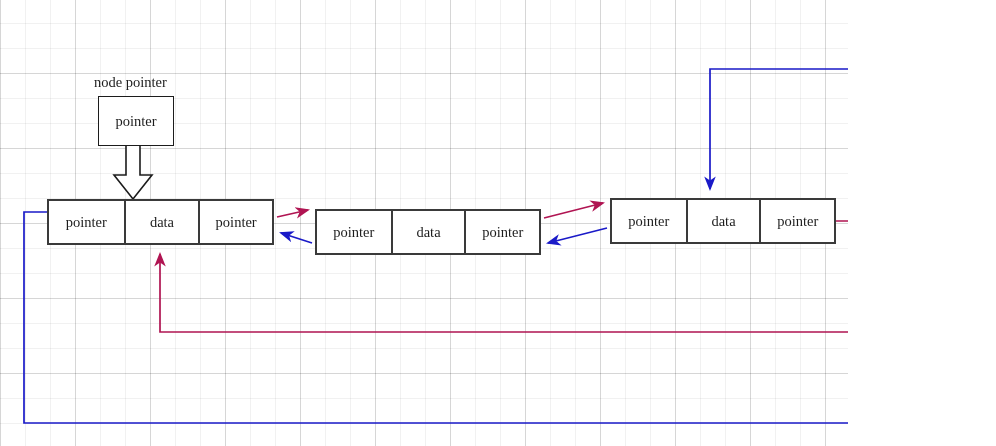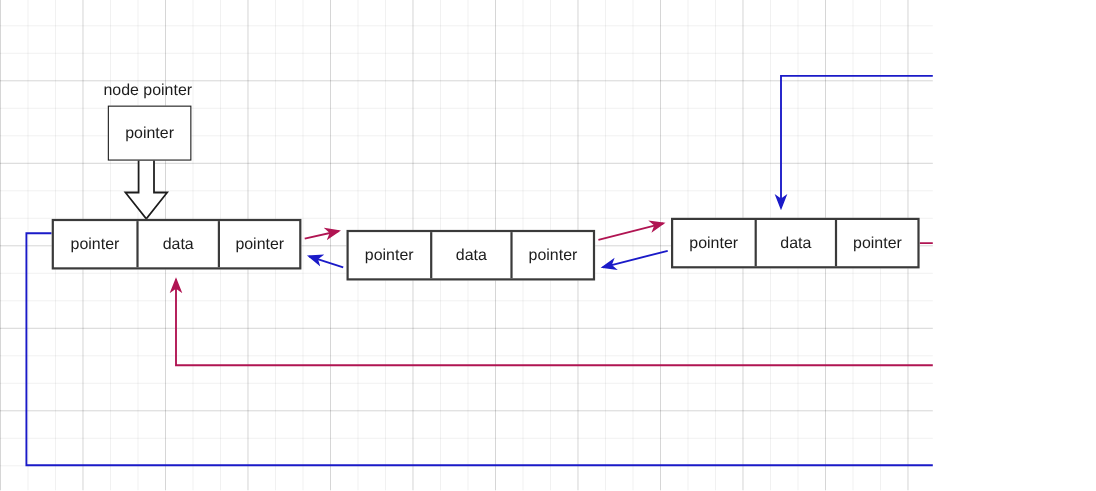--- a/index.html
+++ b/index.html
@@ -13,21 +13,21 @@
     height: 446px;
     overflow: hidden;
     background-color: #ffffff;
     background-image:
       linear-gradient(to right, rgba(0,0,0,0.055) 1px, transparent 1px),
       linear-gradient(to bottom, rgba(0,0,0,0.055) 1px, transparent 1px),
       linear-gradient(to right, rgba(0,0,0,0.115) 1px, transparent 1px),
       linear-gradient(to bottom, rgba(0,0,0,0.115) 1px, transparent 1px);
     background-size: 25px 25px, 25px 25px, 75px 75px, 75px 75px;
     background-position: 0 -2px, 0 -2px, 0 -2px, 0 -2px;
-    font-family: Liberation Sans, sans-serif;
+    font-family: Liberation Serif, serif;
   }
   #wires {
     position: absolute;
     left: 0;
     top: 0;
     width: 996px;
     height: 446px;
     pointer-events: none;
   }
   .node {

